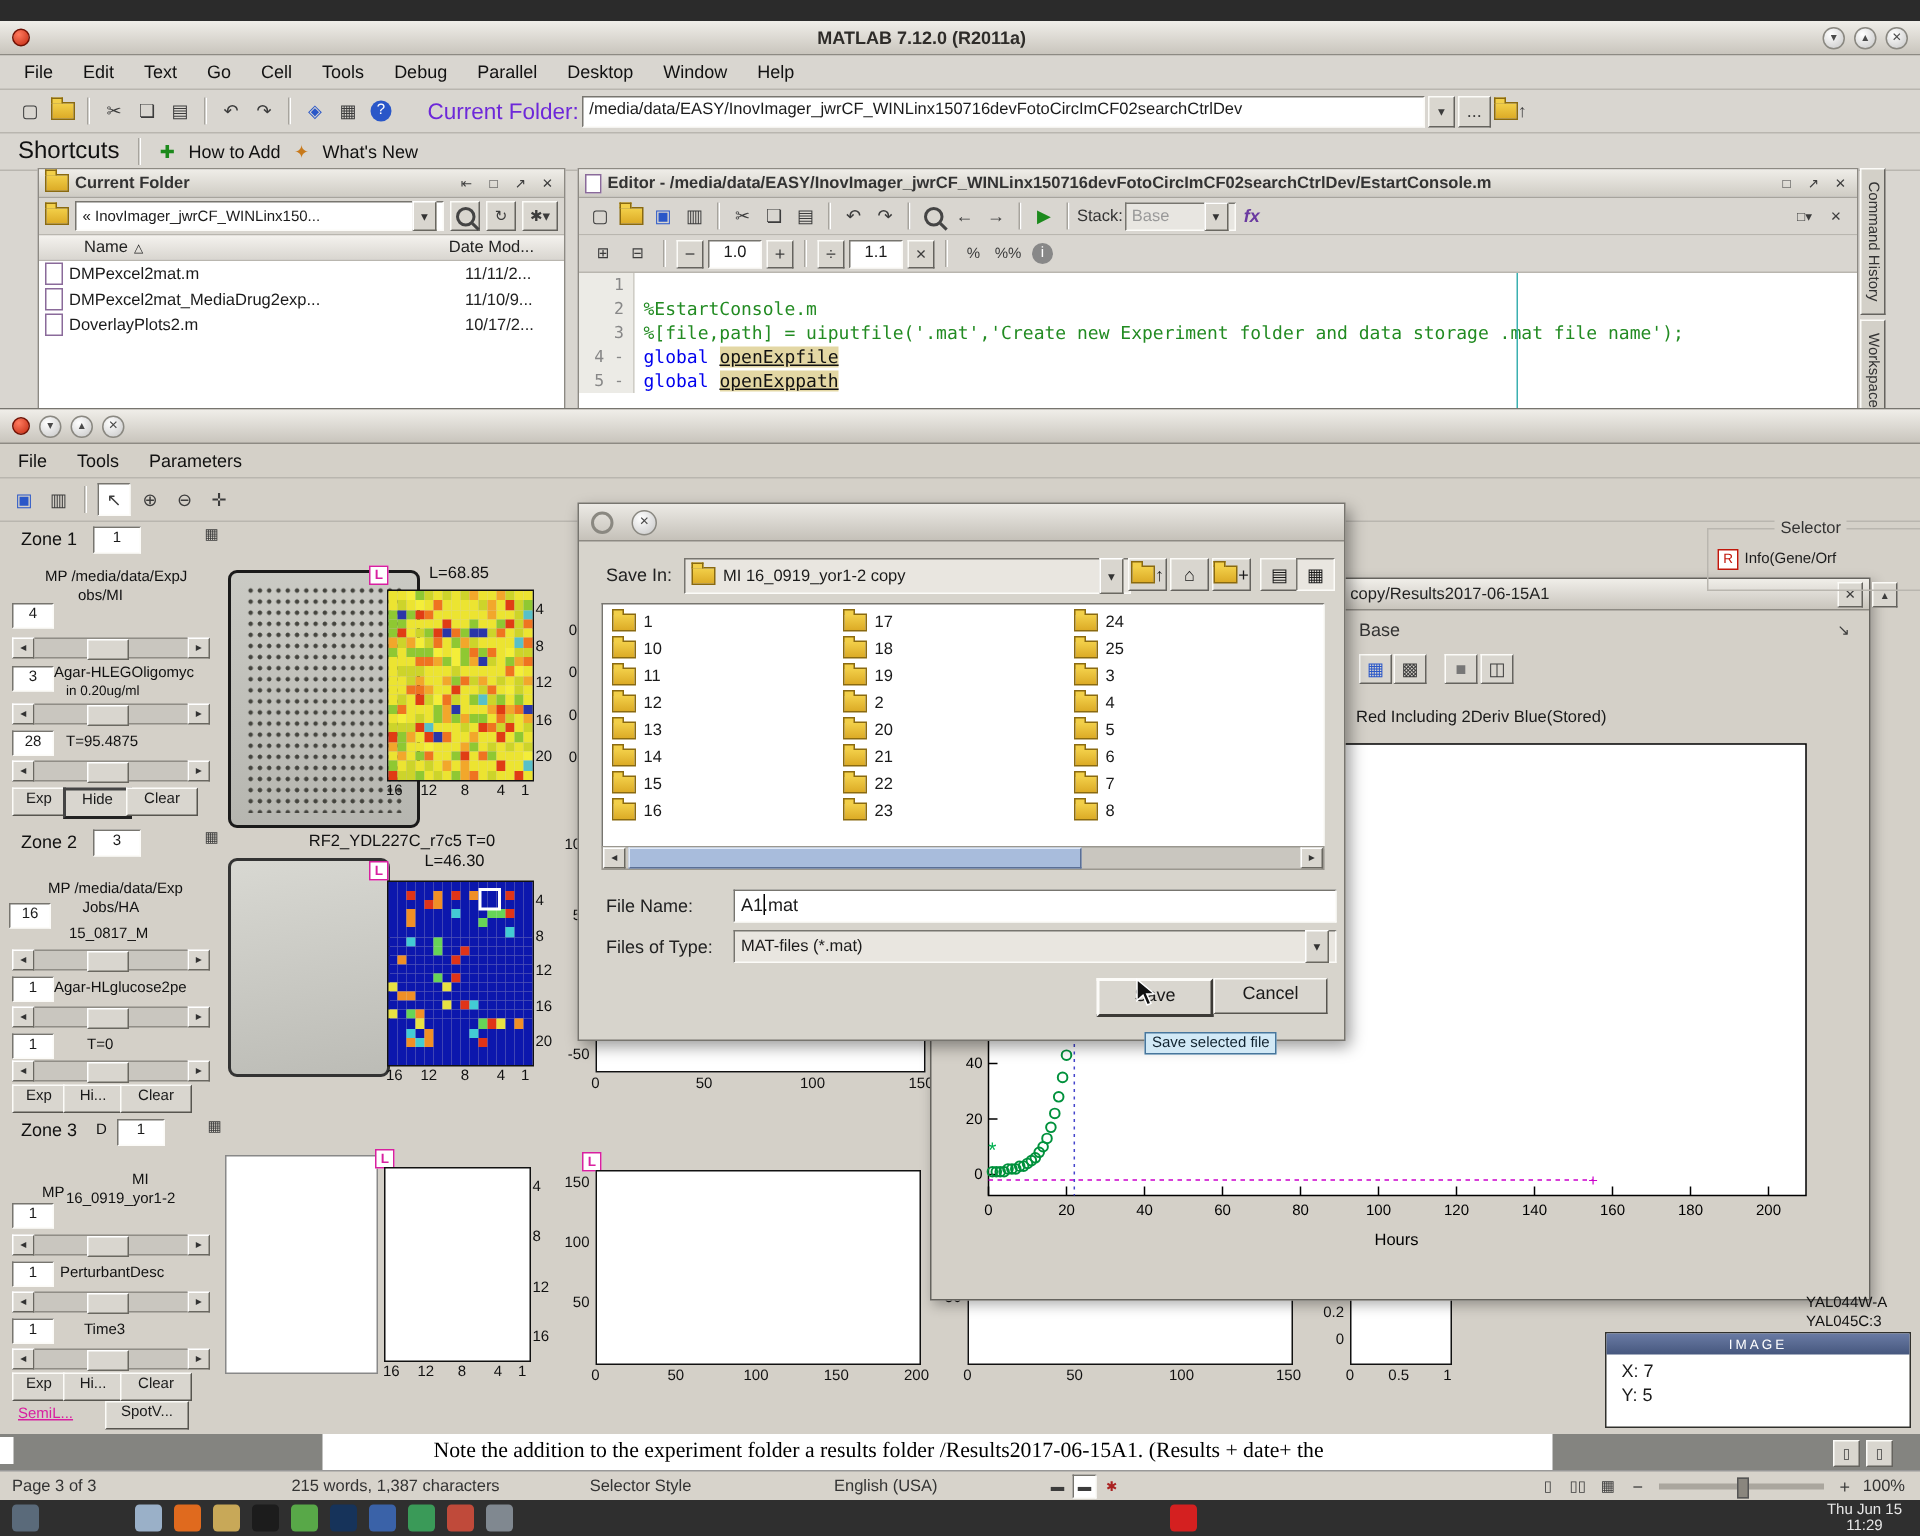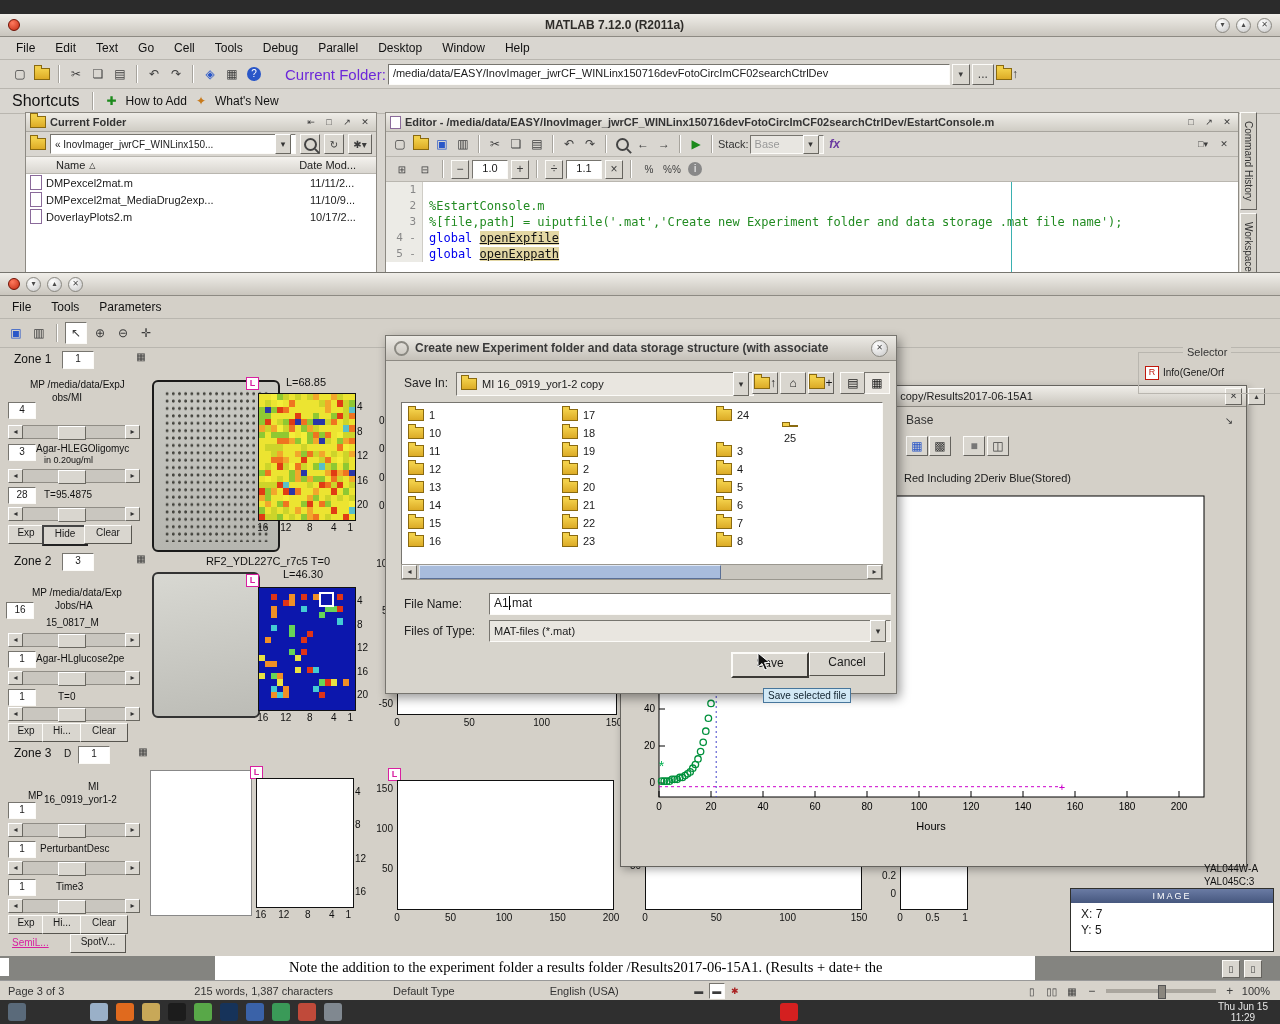--- a/index.html
+++ b/index.html
@@ -1188,21 +1188,20 @@
     <span class="abs" style="left:44px;top:-7px;background:#d4d0c8;padding:0 4px;font-size:11px;color:#333">Selector</span>
     <span class="abs" style="left:6px;top:13px;width:12px;height:12px;border:1px solid #c0170b;color:#c0170b;font-size:9px;text-align:center;line-height:11px;background:#fff">R</span>
     <span class="abs" style="left:24px;top:14px;font-size:10px;white-space:nowrap">Info(Gene/Orf</span>
   </div>
   <div class="tick" style="left:1204px;top:863px;width:74px;overflow:hidden">YAL044W-A</div>
   <div class="tick" style="left:1204px;top:876px;width:74px;overflow:hidden">YAL045C:3</div>
 
   <div class="abs" style="left:385px;top:335px;width:510px;height:357px;background:#d7d4cc;border:1px solid #77756f;box-shadow:3px 4px 10px rgba(0,0,0,.4)">
     <div class="titlebar" style="height:24px;background:linear-gradient(#eceae5,#c5c1b9)">
       <span style="width:11px;height:11px;border-radius:50%;border:2px solid #8a8881;flex:0 0 auto;margin-right:6px"></span>
-      <span style="flex:1;font-weight:bold;font-size:12px;color:#3a3a3a;white-space:nowrap;overflow:hidden">Create new Experiment folder and data storage structure (with associate</span>
       <span class="wbtn" style="width:15px;height:15px;line-height:13px">✕</span>
     </div>
     <span class="dlg-lab" style="left:18px;top:40px">Save In:</span>
     <div class="combo" style="left:70px;top:36px;width:288px;height:22px;background:#e9e6e0">
         <span class="ic-folder"></span>
         <span>MI 16_0919_yor1-2 copy</span>
         <span class="car">▾</span>
       </div>
     <span class="navbtn bev" style="left:366px;top:36px"><span class="ic-folder"></span>↑</span>
     <span class="navbtn bev" style="left:394px;top:36px">⌂</span>
@@ -1271,21 +1270,21 @@
           <span class="dlabel">22</span>
         </div>
         <div class="ditem" style="left: 160px; top: 130px;">
           <span class="ic-folder"></span>
           <span class="dlabel">23</span>
         </div>
         <div class="ditem" style="left: 314px; top: 4px;">
           <span class="ic-folder"></span>
           <span class="dlabel">24</span>
         </div>
-        <div class="ditem" style="left: 314px; top: 22px; flex-direction: column;">
+        <div class="ditem" style="left: 314px; top: 22px;">
           <span class="ic-folder"></span>
           <span class="dlabel">25</span>
         </div>
         <div class="ditem" style="left: 314px; top: 40px;">
           <span class="ic-folder"></span>
           <span class="dlabel">3</span>
         </div>
         <div class="ditem" style="left: 314px; top: 58px;">
           <span class="ic-folder"></span>
           <span class="dlabel">4</span>
@@ -1342,21 +1341,21 @@
     <div class="abs" style="left:0;top:2px;width:9px;height:18px;background:#fff"></div>
     <div class="abs" style="left:215px;top:0;width:820px;height:24px;background:#fff">
       <div style="font-family:'Liberation Serif',serif;font-size:14.5px;padding:3px 0 0 74px;white-space:nowrap;overflow:hidden;color:#000">Note the addition to the experiment folder a results folder  /Results2017-06-15A1.  (Results + date+ the</div>
     </div>
     <span class="tb bev" style="position:absolute;left:1222px;top:4px;height:16px;min-width:16px;font-size:9px">▯</span>
     <span class="tb bev" style="position:absolute;left:1244px;top:4px;height:16px;min-width:16px;font-size:9px">▯</span>
   </div>
   <div class="abs" style="left:0;top:980px;width:1280px;height:20px;background:#d7d3cb;border-top:1px solid #999;display:flex;align-items:center;z-index:15">
     <span class="statitem" style="margin-left:8px">Page 3 of 3</span>
     <span class="statitem" style="margin-left:130px">215 words, 1,387 characters</span>
-    <span class="statitem" style="margin-left:60px">Default Type</span>
+    <span class="statitem" style="margin-left:60px">Selector Style</span>
     <span class="statitem" style="margin-left:95px">English (USA)</span>
     <span class="tb" style="margin-left:70px;height:14px;font-size:9px">▬</span>
     <span class="tb bevin" style="height:14px;min-width:14px;font-size:9px">▬</span>
     <span class="tb" style="height:14px;font-size:9px;color:#a22">✱</span>
     <span style="margin-left:auto"></span>
     <span class="tb" style="height:14px;font-size:10px">▯</span>
     <span class="tb" style="height:14px;font-size:10px">▯▯</span>
     <span class="tb" style="height:14px;font-size:10px">▦</span>
     <span class="tb" style="height:14px">−</span>
     <span style="width:110px;height:4px;background:#aaa69e;position:relative;margin:0 4px">

